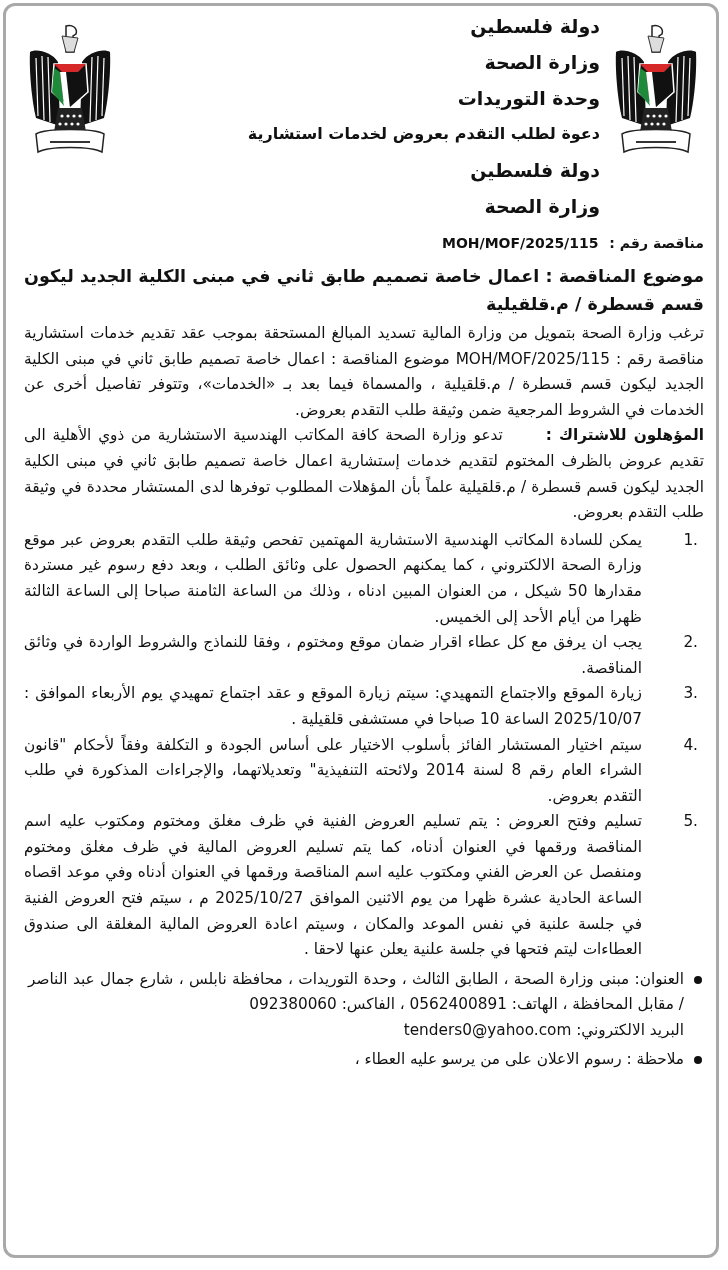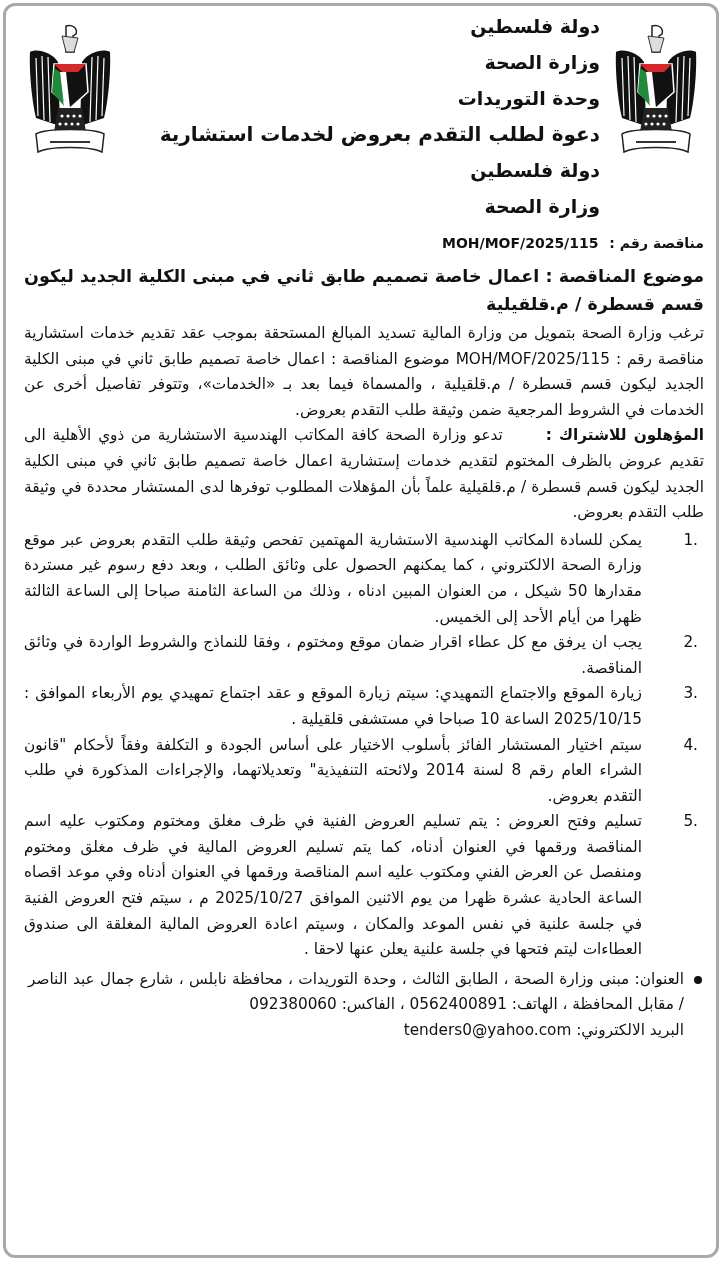--- a/index.html
+++ b/index.html
@@ -6,21 +6,21 @@
     body { width: 728px; height: 1270px; overflow: hidden; font-family: "DejaVu Sans", sans-serif; color: #111; }
     .frame {
       position: absolute; left: 3px; top: 3px; width: 716px; height: 1255px;
       border: 3px solid #a9a9a9; border-radius: 12px; box-sizing: border-box; background: #fff;
     }
     .emblem { position: absolute; top: 22px; width: 88px; height: 136px; }
     .emblem.right { right: 28px; }
     .emblem.left { left: 26px; }
     .header { position: absolute; left: 120px; right: 128px; top: 8px; text-align: right; direction: rtl; }
     .header div { font-weight: bold; font-size: 19px; line-height: 36px; letter-spacing: -0.3px; }
-    .header .h-title { font-size: 20px; }
+    .header .h-title { font-size: 16px; }
     .content { position: absolute; left: 24px; right: 24px; top: 226px; direction: rtl; text-align: justify; font-size: 15.3px; line-height: 25.6px; }
     .tender-no { font-weight: bold; font-size: 14px; line-height: 34px; }
     .tender-no .code { direction: ltr; unicode-bidi: embed; margin-right: 6px; }
     .subject { font-weight: bold; font-size: 17.5px; line-height: 28px; margin-top: 2px; margin-bottom: 3px; }
     p { margin: 0; }
     .para { text-align-last: right; }
     .qual-label { font-weight: bold; margin-left: 36px; }
     ol.items { list-style: none; margin: 2px 0 0 0; padding: 0; }
     ol.items li { position: relative; padding-right: 62px; margin: 0; text-align-last: right; }
     ol.items li .num { position: absolute; right: 6px; top: 0; direction: ltr; }
@@ -138,25 +138,29 @@
     <span>ترغب وزارة الصحة بتمويل من وزارة المالية تسديد المبالغ المستحقة بموجب عقد تقديم خدمات استشارية مناقصة رقم : </span><span class="ltr">MOH/MOF/2025/115</span><span> موضوع المناقصة : اعمال خاصة تصميم طابق ثاني في مبنى الكلية الجديد ليكون قسم قسطرة / م.قلقيلية ، والمسماة فيما بعد بـ «الخدمات»، وتتوفر تفاصيل أخرى عن الخدمات في الشروط المرجعية ضمن وثيقة طلب التقدم بعروض.</span>
   </p>
 
   <p class="para">
     <span class="qual-label">المؤهلون للاشتراك :</span><span> تدعو وزارة الصحة كافة المكاتب الهندسية الاستشارية من ذوي الأهلية الى تقديم عروض بالظرف المختوم لتقديم خدمات إستشارية اعمال  خاصة تصميم طابق ثاني في مبنى الكلية الجديد ليكون قسم قسطرة / م.قلقيلية علماً بأن المؤهلات المطلوب توفرها لدى المستشار محددة في وثيقة طلب التقدم بعروض.</span>
   </p>
 
   <ol class="items">
     <li><span class="num">1.</span><span>يمكن للسادة المكاتب الهندسية الاستشارية المهتمين تفحص وثيقة طلب التقدم بعروض عبر موقع وزارة الصحة الالكتروني ، كما يمكنهم الحصول على وثائق الطلب ، وبعد دفع رسوم غير مستردة مقدارها 50  شيكل ، من العنوان المبين ادناه ، وذلك من الساعة الثامنة صباحا إلى الساعة الثالثة ظهرا من أيام الأحد إلى الخميس.</span></li>
     <li><span class="num">2.</span><span>يجب ان يرفق مع كل عطاء اقرار ضمان موقع ومختوم  ، وفقا للنماذج والشروط الواردة في وثائق المناقصة.</span></li>
-    <li><span class="num">3.</span><span>زيارة الموقع والاجتماع التمهيدي: سيتم زيارة الموقع و عقد اجتماع تمهيدي يوم  الأربعاء  الموافق : 2025/10/15 الساعة 10 صباحا  في مستشفى قلقيلية  .</span></li>
+    <li><span class="num">3.</span><span>زيارة الموقع والاجتماع التمهيدي: سيتم زيارة الموقع و عقد اجتماع تمهيدي يوم  الأربعاء  الموافق : 2025/10/07 الساعة 10 صباحا  في مستشفى قلقيلية  .</span></li>
     <li><span class="num">4.</span><span>سيتم اختيار المستشار الفائز بأسلوب الاختيار على أساس الجودة و التكلفة وفقاً لأحكام  "قانون الشراء العام رقم 8 لسنة 2014 ولائحته التنفيذية" وتعديلاتهما، والإجراءات المذكورة في طلب التقدم بعروض.</span></li>
     <li><span class="num">5.</span><span>تسليم وفتح العروض : يتم تسليم العروض الفنية في ظرف مغلق ومختوم ومكتوب عليه اسم المناقصة ورقمها في العنوان أدناه، كما يتم تسليم العروض المالية في ظرف مغلق ومختوم ومنفصل عن العرض الفني ومكتوب عليه اسم المناقصة ورقمها في العنوان أدناه وفي موعد اقصاه الساعة الحادية عشرة ظهرا من يوم الاثنين الموافق 2025/10/27 م ، سيتم فتح العروض الفنية في جلسة علنية في نفس الموعد والمكان ، وسيتم اعادة العروض المالية المغلقة الى صندوق العطاءات ليتم فتحها في جلسة علنية يعلن عنها لاحقا .</span></li>
   </ol>
 
   <ul class="bullets">
     <li>
       <span class="dot"></span>
       <span>العنوان: مبنى وزارة الصحة ، الطابق الثالث ، وحدة التوريدات ، محافظة نابلس ، شارع جمال عبد الناصر / مقابل المحافظة ،  الهاتف: 0562400891 ، الفاكس: 092380060</span><br>
       <span>البريد الالكتروني: </span><span class="ltr">tenders0@yahoo.com</span>
     </li>
+    <li>
+      <span class="dot"></span>
+      <span>ملاحظة : رسوم الاعلان على من يرسو عليه العطاء  ،</span>
+    </li>
   </ul>
 </div>
 
 </body></html>

